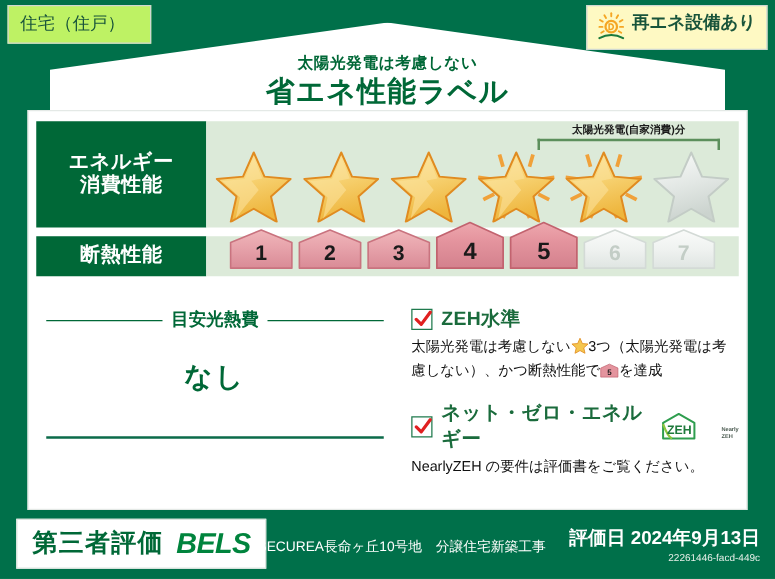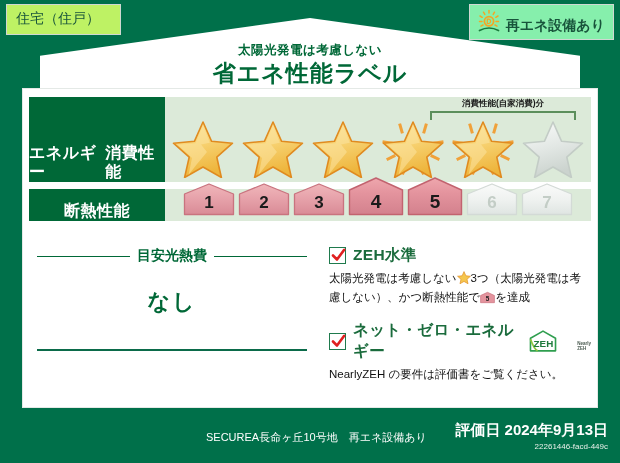--- a/index.html
+++ b/index.html
@@ -43,24 +43,24 @@
   .badge-left {
     position: absolute; left: 6px; top: 4px;
     background: #bef264;
     border: 1px solid #cfd8d2;
     padding: 5px 20px 6px 9px;
     font-size: 14px; font-weight: normal; color: #18543b;
     letter-spacing: 0px;
   }
   .badge-right {
     position: absolute; right: 6px; top: 4px;
-    background: #86efac;
+    background: #fef9c3;
     border: 1px solid #cfd8d2;
     padding: 4px 8px 4px 6px;
-    display: flex; align-items: flex-end; gap: 4px;
+    display: flex; align-items: flex-start; gap: 4px;
     font-size: 14px; font-weight: bold; color: #18543b;
   }
   .sun-ic { width: 26px; height: 26px; flex: 0 0 auto; }
 
   
   .card {
     position: absolute;
     left: 22px; top: 88px; width: 576px; height: 320px;
     background: #ffffff;
     border: 1px solid #e4e9e6;
@@ -71,22 +71,22 @@
     position: absolute; left: 6px; right: 6px;
     display: flex;
   }
   .row-energy { top: 8px; height: 85px; }
   .row-insul  { top: 100px; height: 32px; }
 
   .row-label {
     width: 136px; flex: 0 0 136px;
     background: #006837;
     color: #ffffff;
-    display: flex; flex-direction: row;
-    align-items: flex-end; justify-content: center;
+    display: flex; flex-direction: column;
+    align-items: center; justify-content: center;
     font-weight: bold; font-size: 16px; line-height: 1.18;
     letter-spacing: 0.5px;
   }
   .row-label.small { font-size: 16px; }
   .row-body {
     flex: 1 1 auto;
     background: #dcead9;
     position: relative;
   }
 
@@ -246,21 +246,21 @@
 
   <div class="card">
 
     <div class="perf-row row-energy">
       <div class="row-label">
         <span>エネルギー</span>
         <span>消費性能</span>
       </div>
       <div class="row-body">
 
-        <div class="solar-note">消費性能(自家消費)分</div>
+        <div class="solar-note">太陽光発電(自家消費)分</div>
         <div class="solar-bracket"></div>
 
         <div class="stars">
 
           <div class="star-wrap">
             <svg class="star-svg" viewBox="0 0 64 58">
               <defs>
                 <linearGradient id="gA" x1="0" y1="0" x2="0.3" y2="1">
                   <stop offset="0%" stop-color="#fde9a8"></stop>
                   <stop offset="48%" stop-color="#f7d272"></stop>
@@ -470,20 +470,24 @@
             </span>
           </span>
         </div>
         <div class="zeh-desc">NearlyZEH の要件は評価書をご覧ください。</div>
       </div>
 
     </div>
   </div>
 
   <div class="footer">
-    <div class="footer-building">SECUREA長命ヶ丘10号地　再エネ設備あり</div>
+    <div class="bels-box">
+      <span class="bels-jp">第三者評価</span>
+      <span class="bels-en">BELS</span>
+    </div>
+    <div class="footer-building">SECUREA長命ヶ丘10号地　分譲住宅新築工事</div>
     <div class="footer-date">
       <div class="d1">評価日 2024年9月13日</div>
       <div class="d2">22261446-facd-449c</div>
     </div>
   </div>
 
 </div>
 
 </body></html>

